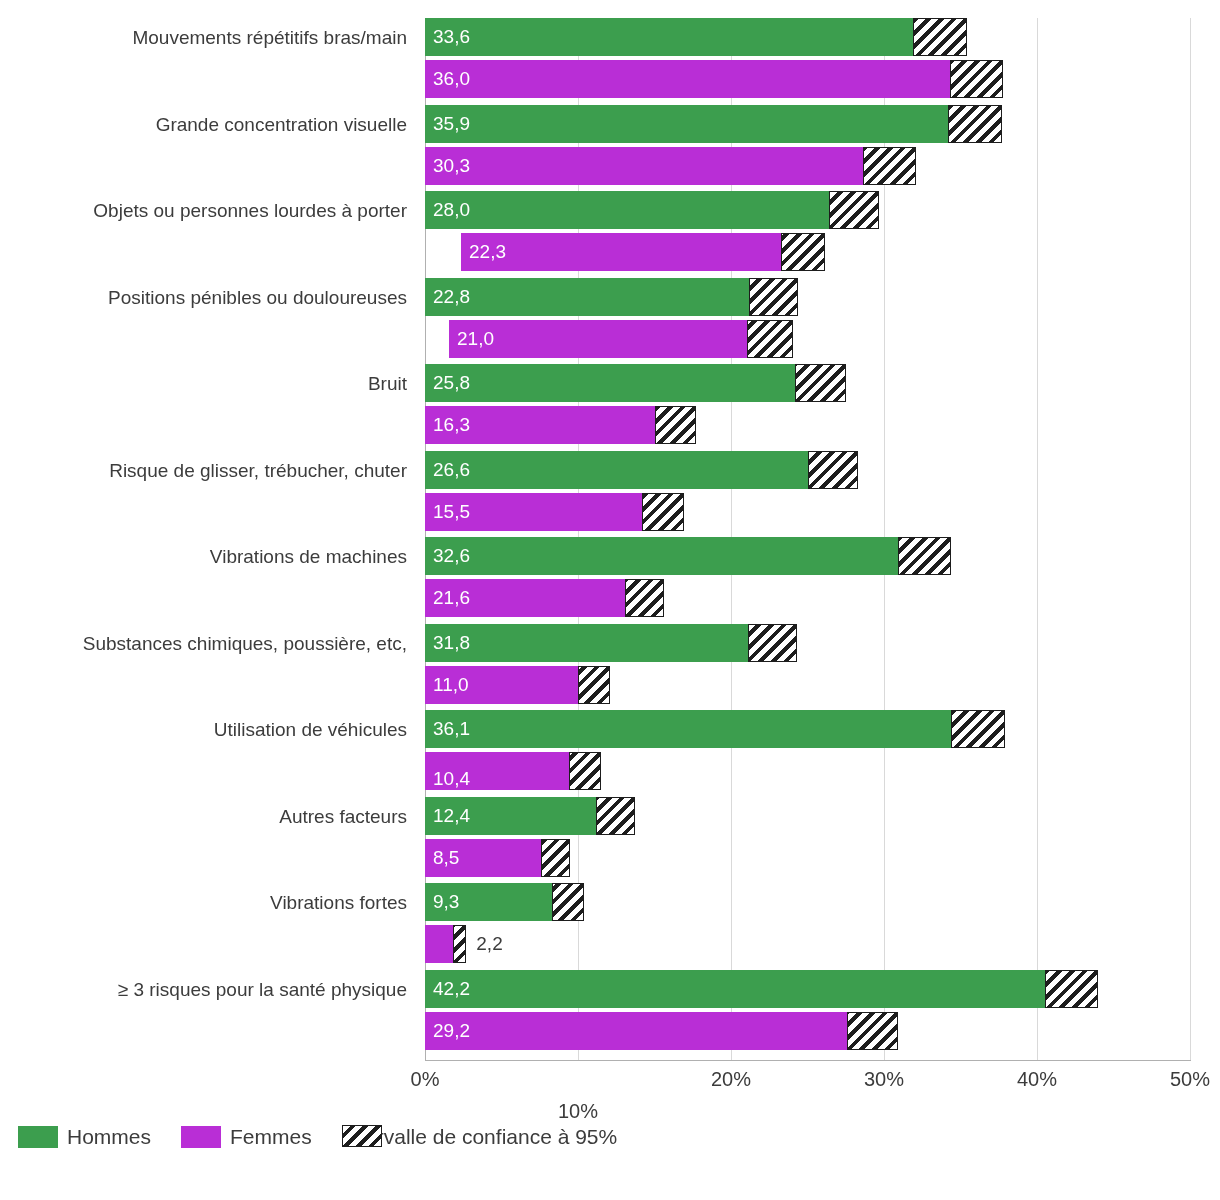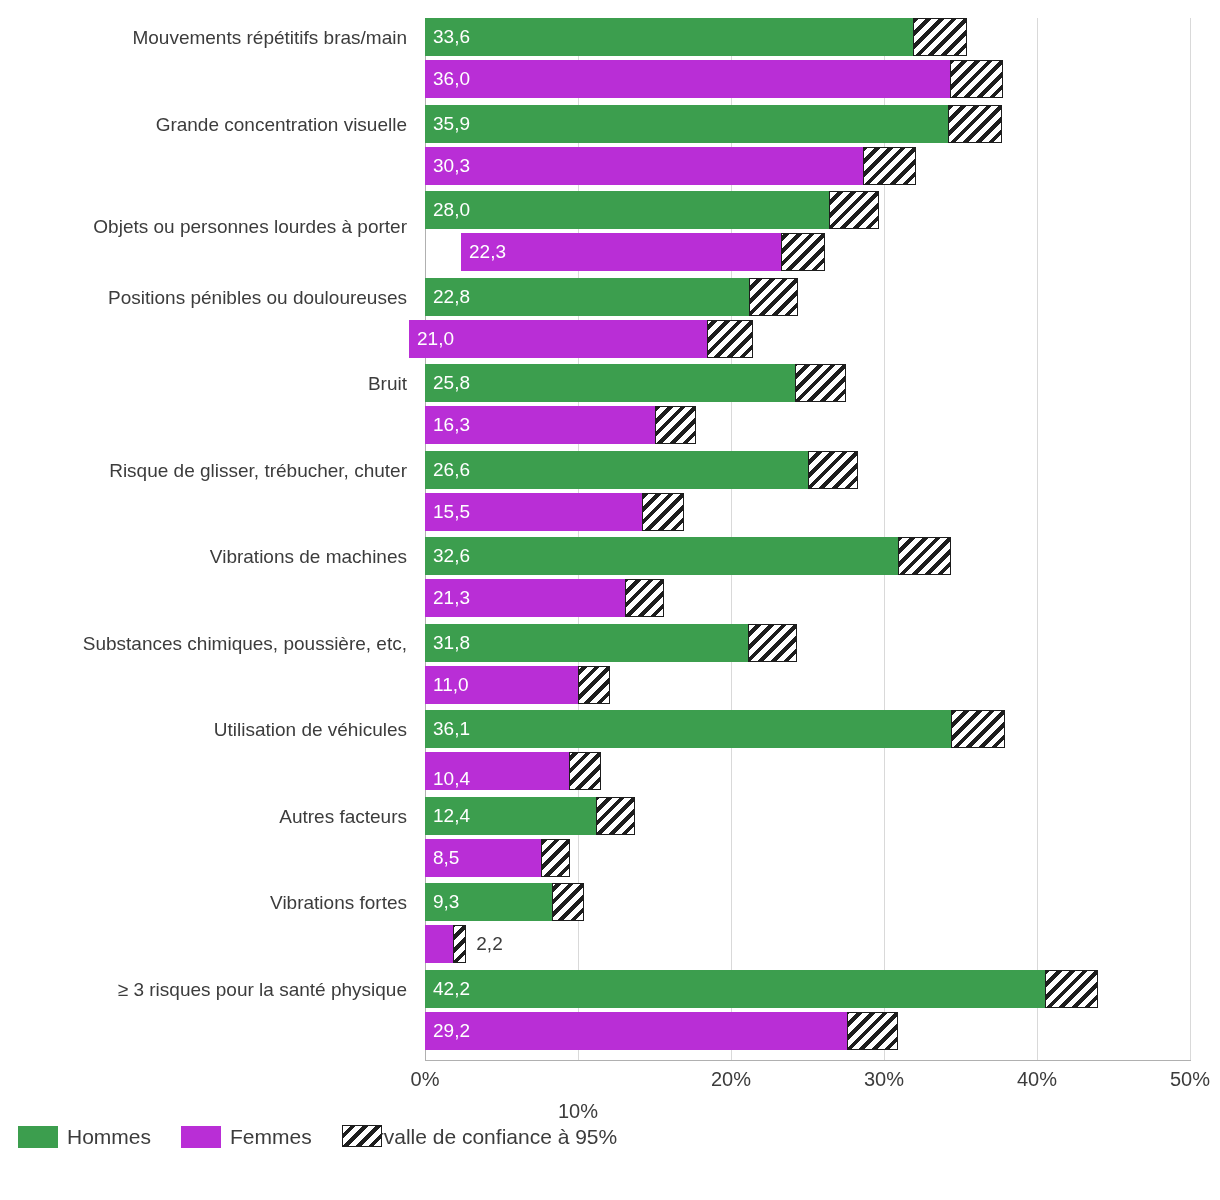--- a/index.html
+++ b/index.html
@@ -177,38 +177,38 @@
       <div class="bar-wrap men" style="position: absolute; left: 425px; top: 104.5px; height: 38px; width: 765px;">
         <div class="bar men" style="width: 549.27px;"></div>
         <div class="ci" style="left: 523.26px; width: 53.55px;"></div>
         <div class="bar-label" style="left: 0px;">35,9</div>
       </div>
       <div class="bar-wrap women" style="position: absolute; left: 425px; top: 146.5px; height: 38px; width: 765px;">
         <div class="bar women" style="width: 463.59px;"></div>
         <div class="ci" style="left: 437.58px; width: 53.55px;"></div>
         <div class="bar-label" style="left: 0px;">30,3</div>
       </div>
-      <div class="cat-label" style="top: 200px; left: 0px; width: 417px; margin-top: 16px;">Objets ou personnes lourdes à porter</div>
+      <div class="cat-label" style="top: 200px; left: 0px; width: 417px;">Objets ou personnes lourdes à porter</div>
       <div class="bar-wrap men" style="position: absolute; left: 425px; top: 191px; height: 38px; width: 765px;">
         <div class="bar men" style="width: 428.4px;"></div>
         <div class="ci" style="left: 403.92px; width: 50.49px;"></div>
         <div class="bar-label" style="left: 0px;">28,0</div>
       </div>
       <div class="bar-wrap women" style="position: absolute; left: 425px; top: 233px; height: 38px; width: 765px; margin-left: 36px;">
         <div class="bar women" style="width: 341.19px;"></div>
         <div class="ci" style="left: 319.77px; width: 44.37px;"></div>
         <div class="bar-label" style="left: 0px;">22,3</div>
       </div>
       <div class="cat-label" style="top: 286.5px; left: 0px; width: 417px;">Positions pénibles ou douloureuses</div>
       <div class="bar-wrap men" style="position: absolute; left: 425px; top: 277.5px; height: 38px; width: 765px;">
         <div class="bar men" style="width: 348.84px;"></div>
         <div class="ci" style="left: 324.36px; width: 48.96px;"></div>
         <div class="bar-label" style="left: 0px;">22,8</div>
       </div>
-      <div class="bar-wrap women" style="position: absolute; left: 409px; top: 319.5px; height: 38px; width: 765px;">
+      <div class="bar-wrap women" style="position: absolute; left: 449px; top: 319.5px; height: 38px; width: 765px;">
         <div class="bar women" style="width: 321.3px;"></div>
         <div class="ci" style="left: 298.35px; width: 45.9px;"></div>
         <div class="bar-label" style="left: 0px;">21,0</div>
       </div>
       <div class="cat-label" style="top: 373px; left: 0px; width: 417px;">Bruit</div>
       <div class="bar-wrap men" style="position: absolute; left: 425px; top: 364px; height: 38px; width: 765px;">
         <div class="bar men" style="width: 394.74px;"></div>
         <div class="ci" style="left: 370.26px; width: 50.49px;"></div>
         <div class="bar-label" style="left: 0px;">25,8</div>
       </div>
@@ -230,21 +230,21 @@
       </div>
       <div class="cat-label" style="top: 546px; left: 0px; width: 417px;">Vibrations de machines</div>
       <div class="bar-wrap men" style="position: absolute; left: 425px; top: 537px; height: 38px; width: 765px;">
         <div class="bar men" style="width: 498.78px;"></div>
         <div class="ci" style="left: 472.77px; width: 53.55px;"></div>
         <div class="bar-label" style="left: 0px;">32,6</div>
       </div>
       <div class="bar-wrap women" style="position: absolute; left: 425px; top: 579px; height: 38px; width: 765px;">
         <div class="bar women" style="width: 218.79px;"></div>
         <div class="ci" style="left: 200.43px; width: 38.25px;"></div>
-        <div class="bar-label" style="left: 0px;">21,3</div>
+        <div class="bar-label" style="left: 0px;">21,6</div>
       </div>
       <div class="cat-label" style="top: 632.5px; left: 0px; width: 417px;">Substances chimiques, poussière, etc,</div>
       <div class="bar-wrap men" style="position: absolute; left: 425px; top: 623.5px; height: 38px; width: 765px;">
         <div class="bar men" style="width: 347.31px;"></div>
         <div class="ci" style="left: 322.83px; width: 48.96px;"></div>
         <div class="bar-label" style="left: 0px;">31,8</div>
       </div>
       <div class="bar-wrap women" style="position: absolute; left: 425px; top: 665.5px; height: 38px; width: 765px;">
         <div class="bar women" style="width: 168.3px;"></div>
         <div class="ci" style="left: 153px; width: 32.13px;"></div>

